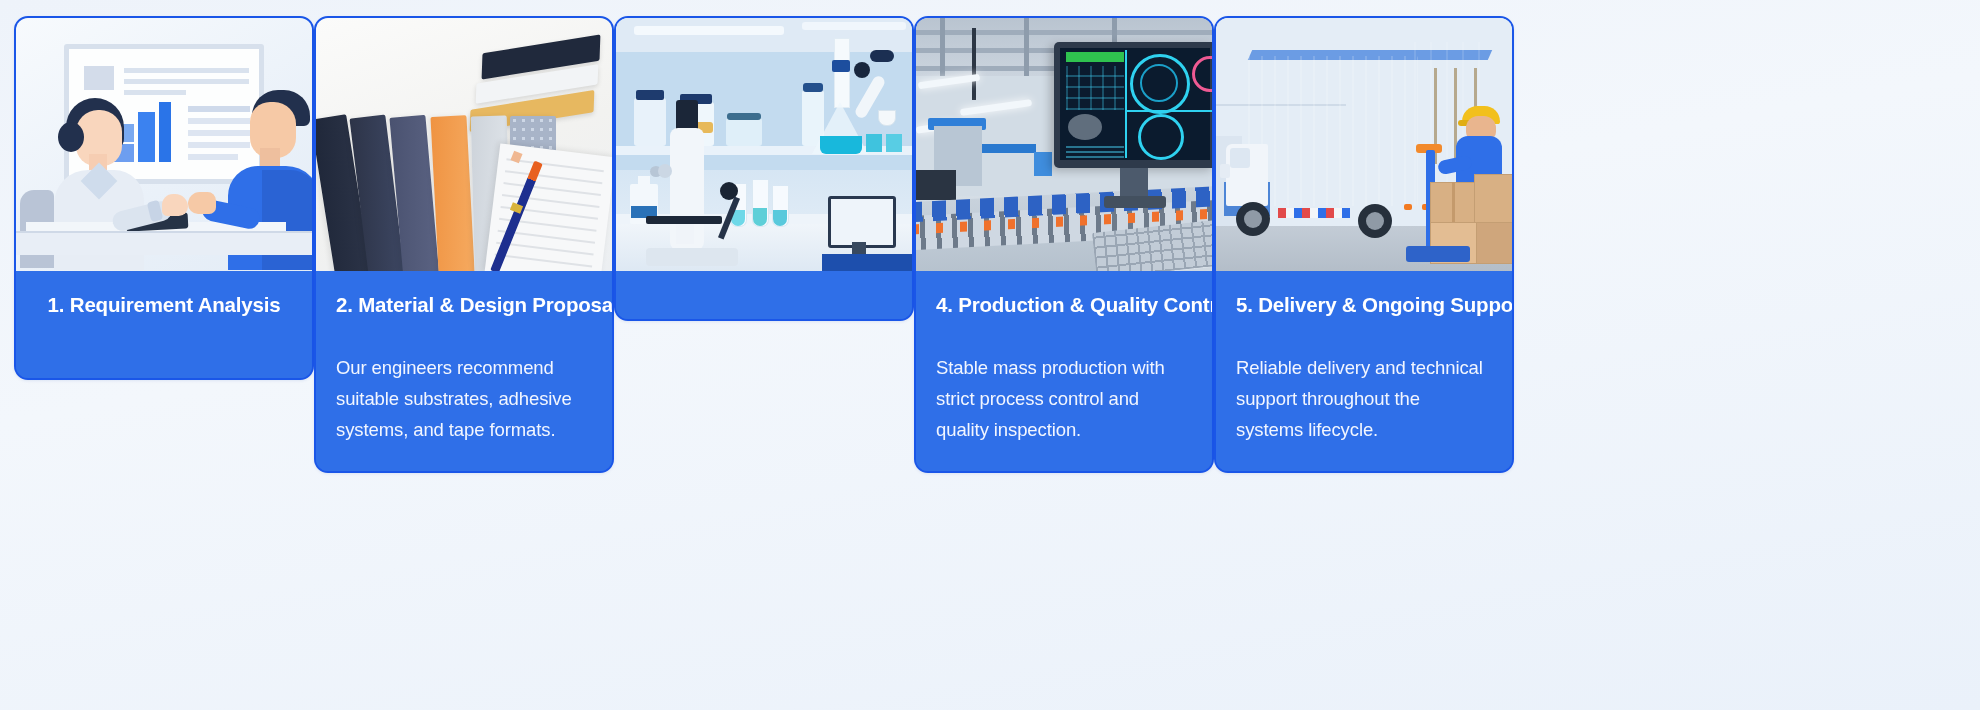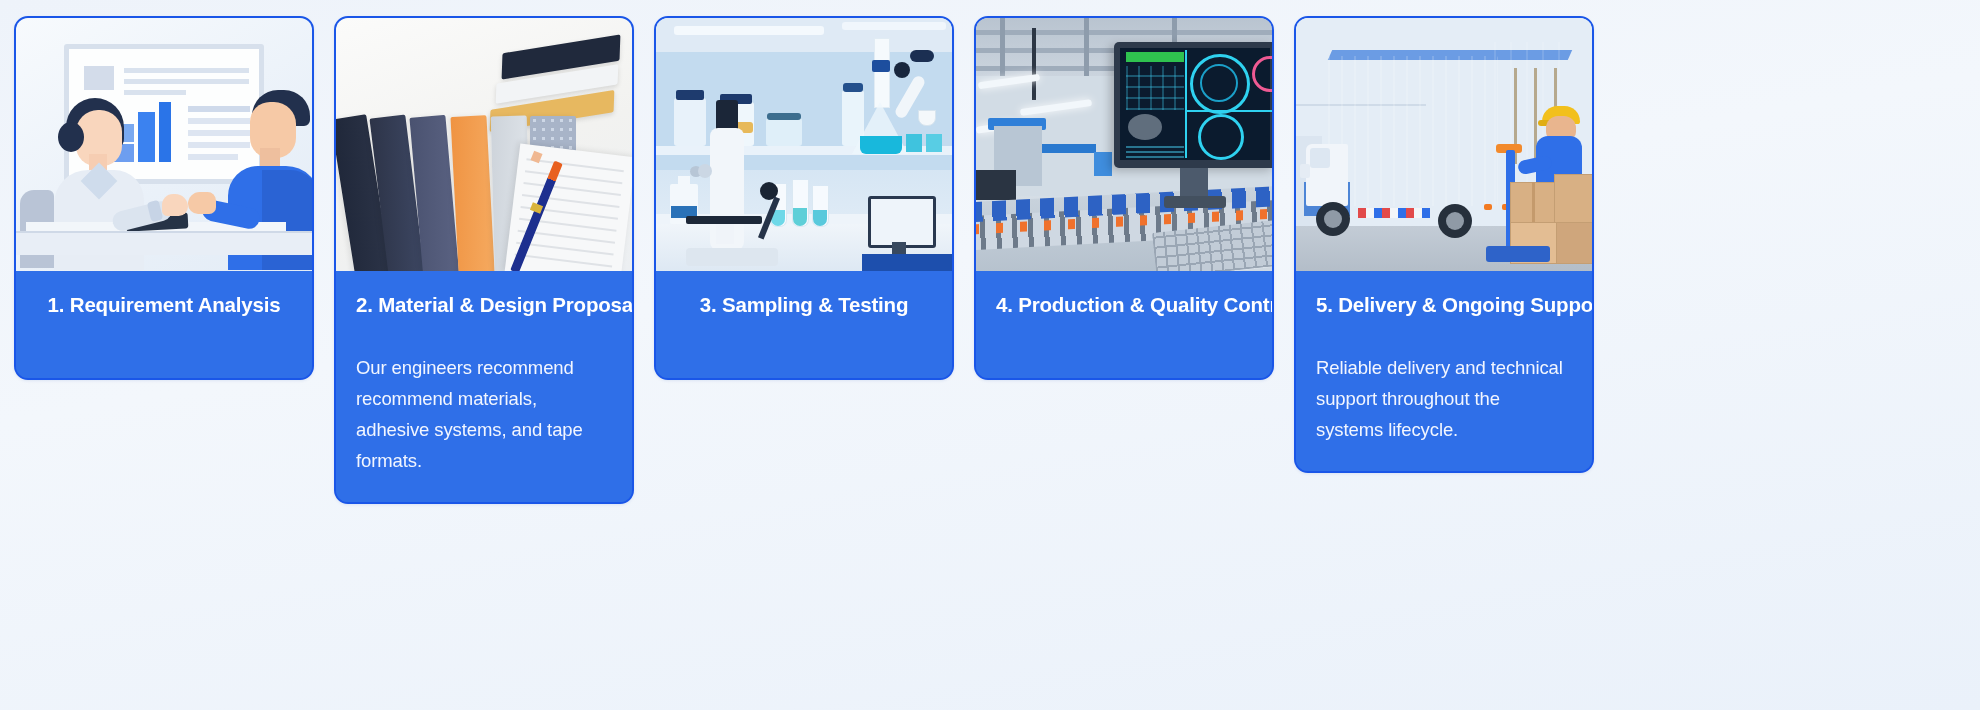--- a/index.html
+++ b/index.html
@@ -2,21 +2,21 @@
 <html><head>
 <meta charset="utf-8">
 <style>
   html,body{margin:0;padding:0;}
   body{
     width:1980px;height:710px;overflow:hidden;
     background:linear-gradient(170deg,#eef3fa 0%,#f3f7fc 40%,#eaf1fa 100%);
     font-family:"Liberation Sans",sans-serif;
   }
   #steps-row{
-    display:flex;gap:20px;
+    display:flex;
     padding:16px 14px 0 14px;
     box-sizing:border-box;width:100%;height:100%;
     align-items:flex-start;
   }
   .step-card{
     width:296px;flex:0 0 296px;
     border:2px solid #1a56e8;
     border-radius:14px;
     background:#2f6fe8;
     overflow:hidden;
@@ -331,21 +331,21 @@
         <div class="ln" style="top:86px"></div>
           <div class="ln" style="top:98px"></div>
         <div class="ln" style="top:110px"></div>
       </div>
       <div class="pen-tip"></div>
         <div class="pen"></div>
         <div class="pen-band"></div>
     </div>
     <div class="card-body">
       <h3 class="card-title">2. Material &amp; Design Proposal</h3>
-      <p class="card-desc">Our engineers recommend recommend materials, adhesive systems, and tape formats.</p>
+      <p class="card-desc">Our engineers recommend suitable substrates, adhesive systems, and tape formats.</p>
     </div>
   </div>
 
   <div class="step-card">
     <div class="card-media c3">
       <div class="wall"></div>
         <div class="ceil"></div>
         <div class="ceilL"></div>
         <div class="ceilL2"></div>
       <div class="jar j1"></div>
@@ -388,21 +388,20 @@
       <div class="mic-eye2"></div>
         <div class="mic-eye"></div>
       <div class="mic-knob"></div>
         <div class="mic-rod"></div>
       <div class="mic-obj"></div>
         <div class="mic-stage"></div>
         <div class="mic-base"></div>
       <div class="dark"></div>
     </div>
     <div class="card-body">
-      <h3 class="card-title">3. Sampling &amp; Testing</h3>
     </div>
   </div>
 
   <div class="step-card">
     <div class="card-media c4">
       <div class="wallbg"></div>
       <div class="roof"></div>
       <div class="beam bm1"></div>
         <div class="beam bm2"></div>
         <div class="beam bm3"></div>
@@ -434,20 +433,21 @@
         <div class="gauge g2"></div>
         <div class="gauge g3"></div>
       <div class="scr-div"></div>
         <div class="scr-vd"></div>
       <div class="mon-neck"></div>
         <div class="mon-foot"></div>
       <div class="kbd"></div>
     </div>
     <div class="card-body">
       <h3 class="card-title">4. Production &amp; Quality Control</h3>
+      <p class="card-desc">Stable mass production with strict process control and quality inspection.</p>
     </div>
   </div>
 
   <div class="step-card">
     <div class="card-media c5">
       <div class="wh-wall"></div>
         <div class="wh-line"></div>
         <div class="wh-line2"></div>
       <div class="floor"></div>
       <div class="box-top"></div>

